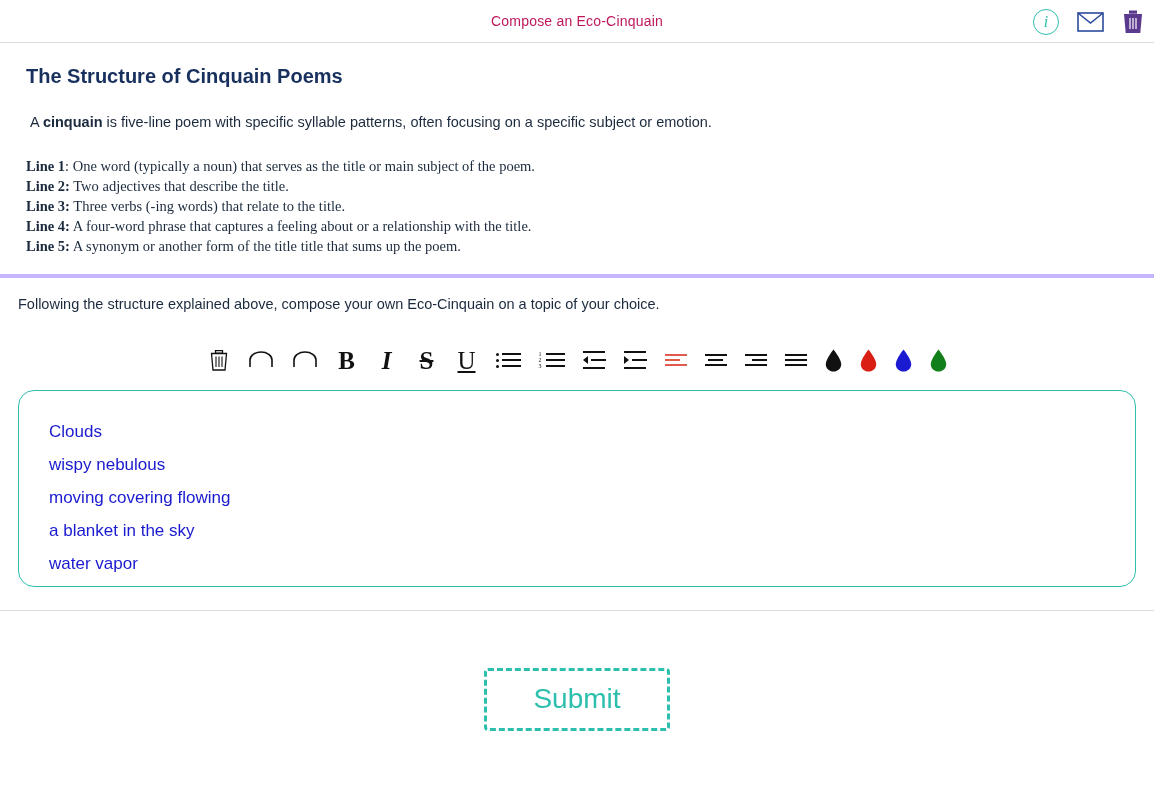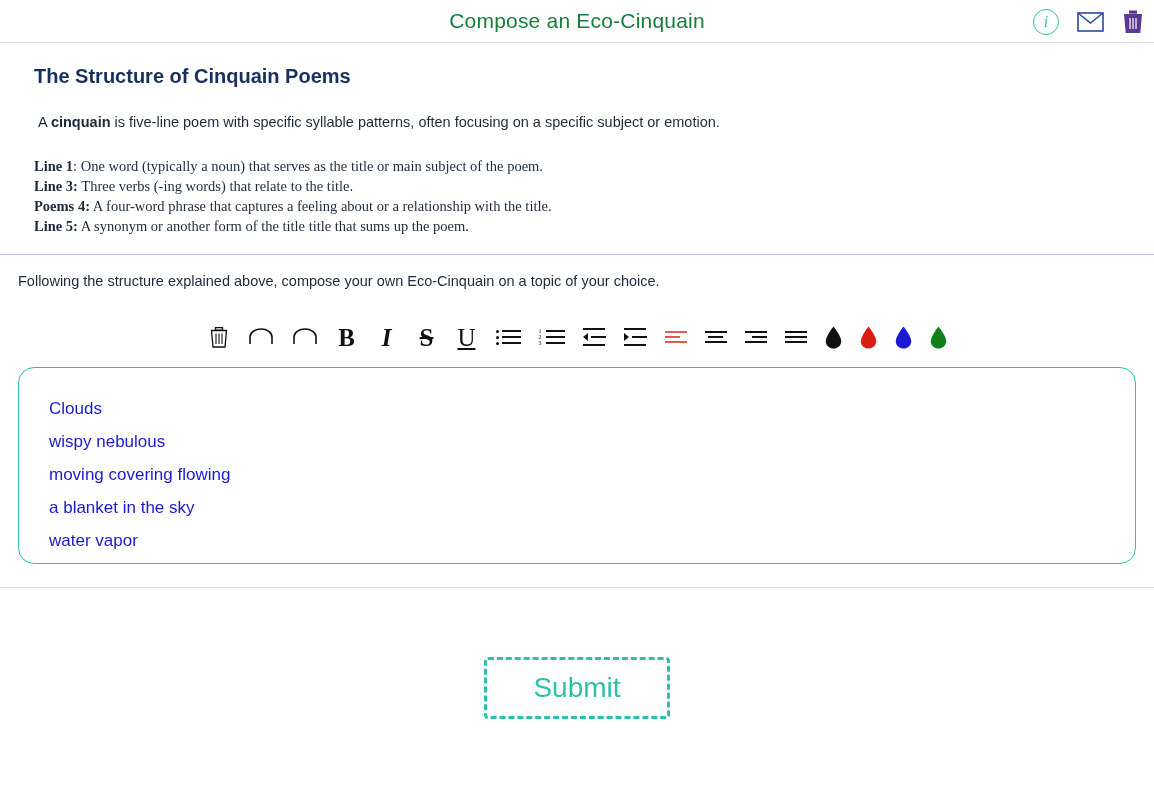--- a/index.html
+++ b/index.html
@@ -23,22 +23,22 @@
     height: 43px;
     min-height: 43px;
     border-bottom: 1px solid #d7dde3;
     display: flex;
     align-items: center;
     justify-content: center;
     position: relative;
     background: #ffffff;
   }
   .header-title {
-    color: #15803d;
-    font-size: 21px;
+    color: #be185d;
+    font-size: 14px;
     letter-spacing: 0.2px;
   }
   .header-icons {
     position: absolute;
     right: 10px;
     top: 0;
     height: 43px;
     display: flex;
     align-items: center;
     gap: 18px;
@@ -56,22 +56,22 @@
     border-radius: 50%;
     display: flex; align-items: center; justify-content: center;
     color: #2dbfae;
     font-style: italic;
     font-family: "Liberation Serif", serif;
     font-size: 16px;
   }
 
   
   .instructions {
-    padding: 22px 18px 18px 34px;
-    border-bottom: 1px solid #c4b5fd;
+    padding: 22px 18px 18px 26px;
+    border-bottom: 4px solid #c4b5fd;
   }
   .instr-title {
     color: #17305e;
     font-size: 20px;
     font-weight: bold;
     margin: 0 0 26px 0;
   }
   .instr-p {
     color: #1b2a3d;
     font-size: 14.5px;
@@ -212,22 +212,23 @@
         </svg>
       </div>
     </div>
   </div>
 
   <div class="instructions">
     <h1 class="instr-title">The Structure of Cinquain Poems</h1>
     <p class="instr-p"><span>A </span><b>cinquain</b><span> is five-line poem with specific syllable patterns, often focusing on a specific subject or emotion.</span></p>
     <div class="instr-lines">
       <div><b>Line 1</b><span>: One word (typically a noun) that serves as the title or main subject of the poem.</span></div>
+      <div><b>Line 2:</b><span> Two adjectives that describe the title.</span></div>
       <div><b>Line 3:</b><span> Three verbs (-ing words) that relate to the title.</span></div>
-      <div><b>Poems 4:</b><span> A four-word phrase that captures a feeling about or a relationship with the title.</span></div>
+      <div><b>Line 4:</b><span> A four-word phrase that captures a feeling about or a relationship with the title.</span></div>
       <div><b>Line 5:</b><span> A synonym or another form of the title title that sums up the poem.</span></div>
     </div>
   </div>
 
   <div class="prompt-wrap">
     <p class="prompt-text">Following the structure explained above, compose your own Eco-Cinquain on a topic of your choice.</p>
   </div>
 
   <div class="toolbar">
     <div class="tb">

